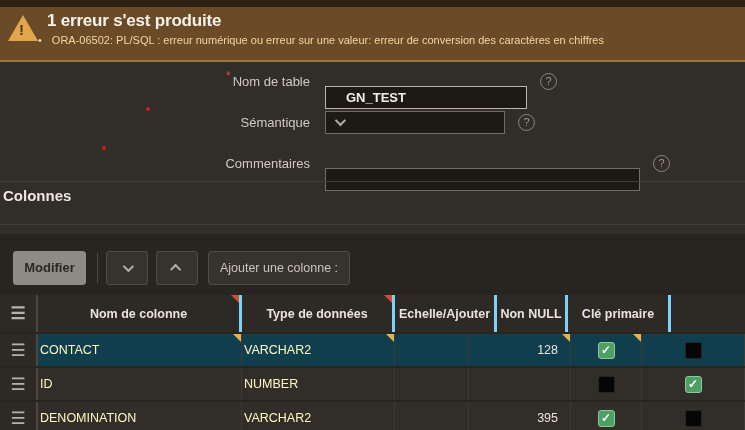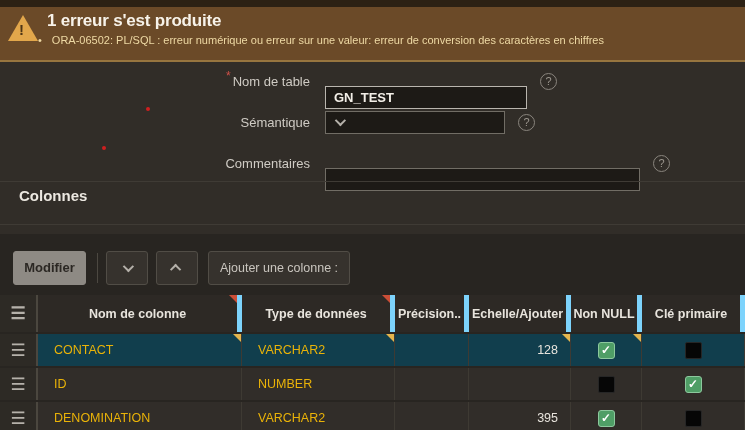--- a/index.html
+++ b/index.html
@@ -15,60 +15,60 @@
   .banner-title{position:absolute;left:47px;top:11px;margin:0;font-size:17px;font-weight:bold;color:#f7f2e9;letter-spacing:-0.2px;}
   .banner-msg{position:absolute;left:38px;top:34px;margin:0;font-size:11px;color:#eed9a4;}
   .banner-msg .bullet{margin-right:10px;color:#eed9a4;}
 
   
   .frow{position:absolute;left:0;display:flex;align-items:center;height:26px;}
   .frow1{top:68px;} .frow2{top:109px;} .frow3{top:150px;}
   .flabel{width:310px;text-align:right;font-size:13px;color:#cfcbc4;}
   .req-star{color:#d05048;font-size:12px;position:relative;top:-6px;margin-right:2px;}
   .tinput{height:23px;background:#1d1a16;border:1px solid #716d65;color:#f2eee7;
-    font-size:13px;font-weight:bold;padding:0 8px;margin-left:15px;margin-top:33px;}
+    font-size:13px;font-weight:bold;padding:0 20px;margin-left:15px;margin-top:33px;}
   .tinput.focused{border-color:#b9b5ae;}
   .in-name{width:202px;} .in-comm{width:315px;}
   .tselect{height:23px;width:180px;background:#1d1a16;border:1px solid #716d65;margin-left:15px;
     display:flex;align-items:center;justify-content:space-between;padding:0 9px;cursor:pointer;}
   .tselect .sel-val{font-size:13px;font-weight:bold;color:#f2eee7;}
   .chev{display:inline-block;width:8px;height:8px;border-right:2px solid #b5b1aa;border-bottom:2px solid #b5b1aa;}
   .chev-down{transform:rotate(45deg) translateY(-2px);}
   .chev-up{transform:rotate(-135deg) translateY(-2px);}
   .help{width:17px;height:17px;border:1px solid #8a857e;border-radius:50%;margin-left:13px;
     display:flex;align-items:center;justify-content:center;font-size:11px;color:#9c978f;}
   .red-dot{position:absolute;width:4px;height:4px;border-radius:50%;background:#cf1f1f;}
   .dot1{left:146px;top:107px;} .dot2{left:102px;top:146px;}
   .hline{position:absolute;left:0;width:745px;height:1px;background:#3f3b35;}
   .hl1{top:181px;} .hl2{top:224px;}
 
   
-  .section-title{position:absolute;left:3px;top:187px;font-size:15px;font-weight:bold;color:#ece8e1;margin-left:16px;}
+  .section-title{position:absolute;left:3px;top:187px;font-size:15px;font-weight:bold;color:#ece8e1;}
 
   
   .gridwrap{position:absolute;left:0;top:234px;width:745px;height:204px;background:#282521;}
   .toolbar{position:absolute;left:0;top:16px;width:745px;height:35px;display:flex;align-items:center;}
   .btn{height:34px;border-radius:3px;border:1px solid #514d46;background:#36322d;color:#c9c5be;
     font-size:13px;display:flex;align-items:center;justify-content:center;cursor:pointer;}
   .btn-modify{margin-left:13px;width:73px;background:#8e8a84;border-color:#8e8a84;color:#2b2723;font-weight:bold;}
   .tb-divider{width:1px;height:30px;background:#4c4841;margin-left:11px;}
   .btn-down{margin-left:8px;width:42px;} .btn-up{margin-left:8px;width:42px;}
   .btn-add{margin-left:10px;width:142px;font-size:12.5px;}
 
   
   .table{position:absolute;left:0;top:61px;width:745px;}
   .trow{display:flex;width:745px;margin-bottom:2px;}
   .thead{height:37px;background:#2d2925;}
   .tbody-row{height:32px;background:#312d29;}
   .tbody-row.selected{background:#113e4d;}
   .cell{position:relative;display:flex;align-items:center;height:100%;border-right:1px solid #3e3a33;overflow:hidden;}
-  .thead .cell{border-right:5px solid #7dd3fc;justify-content:center;font-size:12.5px;font-weight:bold;color:#e8e4dd;white-space:nowrap;}
+  .thead .cell{border-right:3px solid #7dd3fc;justify-content:center;font-size:12.5px;font-weight:bold;color:#e8e4dd;white-space:nowrap;}
   .cell.c-ham{justify-content:center;border-right:2px solid #4b473f;background:#2d2a25;}
   .ham{color:#b5b1aa;font-size:17px;line-height:1;}
-  .cell.c-name,.cell.c-type{padding-left:16px;font-size:12.5px;color:#eab308;text-align:center;}
+  .cell.c-name,.cell.c-type{padding-left:2px;font-size:12.5px;color:#fef9c3;text-align:center;}
   .cell.c-scale,.cell.c-prec{justify-content:flex-end;padding-right:12px;font-size:12.5px;color:#e8e4dd;}
   .mark-y::after{content:"";position:absolute;top:0;right:0;
     border-left:8px solid transparent;border-top:8px solid #e5b54d;}
   .mark-r::after{content:"";position:absolute;top:0;right:0;
     border-left:8px solid transparent;border-top:8px solid #cb4e37;}
   .cbcell{justify-content:center;}
   .cb{width:17px;height:17px;border-radius:3px;display:flex;align-items:center;justify-content:center;}
   .cb-on{background:#4f9e66;border:1px solid #8cc89d;color:#fff;font-size:12px;font-weight:bold;line-height:1;}
   .cb-off{background:#060606;border:1px solid #262626;border-radius:2px;}
   .bottom-strip{position:absolute;left:0;top:198px;width:745px;height:6px;background:#3b3733;}
@@ -125,21 +125,20 @@
       <button class="btn btn-add">Ajouter une colonne :</button>
     </div>
 
     <div class="table">
       <div class="trow thead" id="grid-head">
           <div class="cell c-ham" style="width: 38px;">
             <span class="ham">☰</span>
           </div>
           <div class="cell mark-r" style="width: 204px;">Nom de colonne</div>
           <div class="cell mark-r" style="width: 153px;">Type de données</div>
-          <div class="cell " style="width: 74px;">Précision..</div>
           <div class="cell " style="width: 102px;">Echelle/Ajouter</div>
           <div class="cell " style="width: 71px;">Non NULL</div>
           <div class="cell " style="width: 103px;">Clé primaire</div>
         </div>
       <div id="grid-body">
           <div class="trow tbody-row selected">
             <div class="cell c-ham" style="width: 38px;">
               <span class="ham">☰</span>
             </div>
             <div class="cell c-name mark-y" style="width: 204px;">CONTACT</div>

